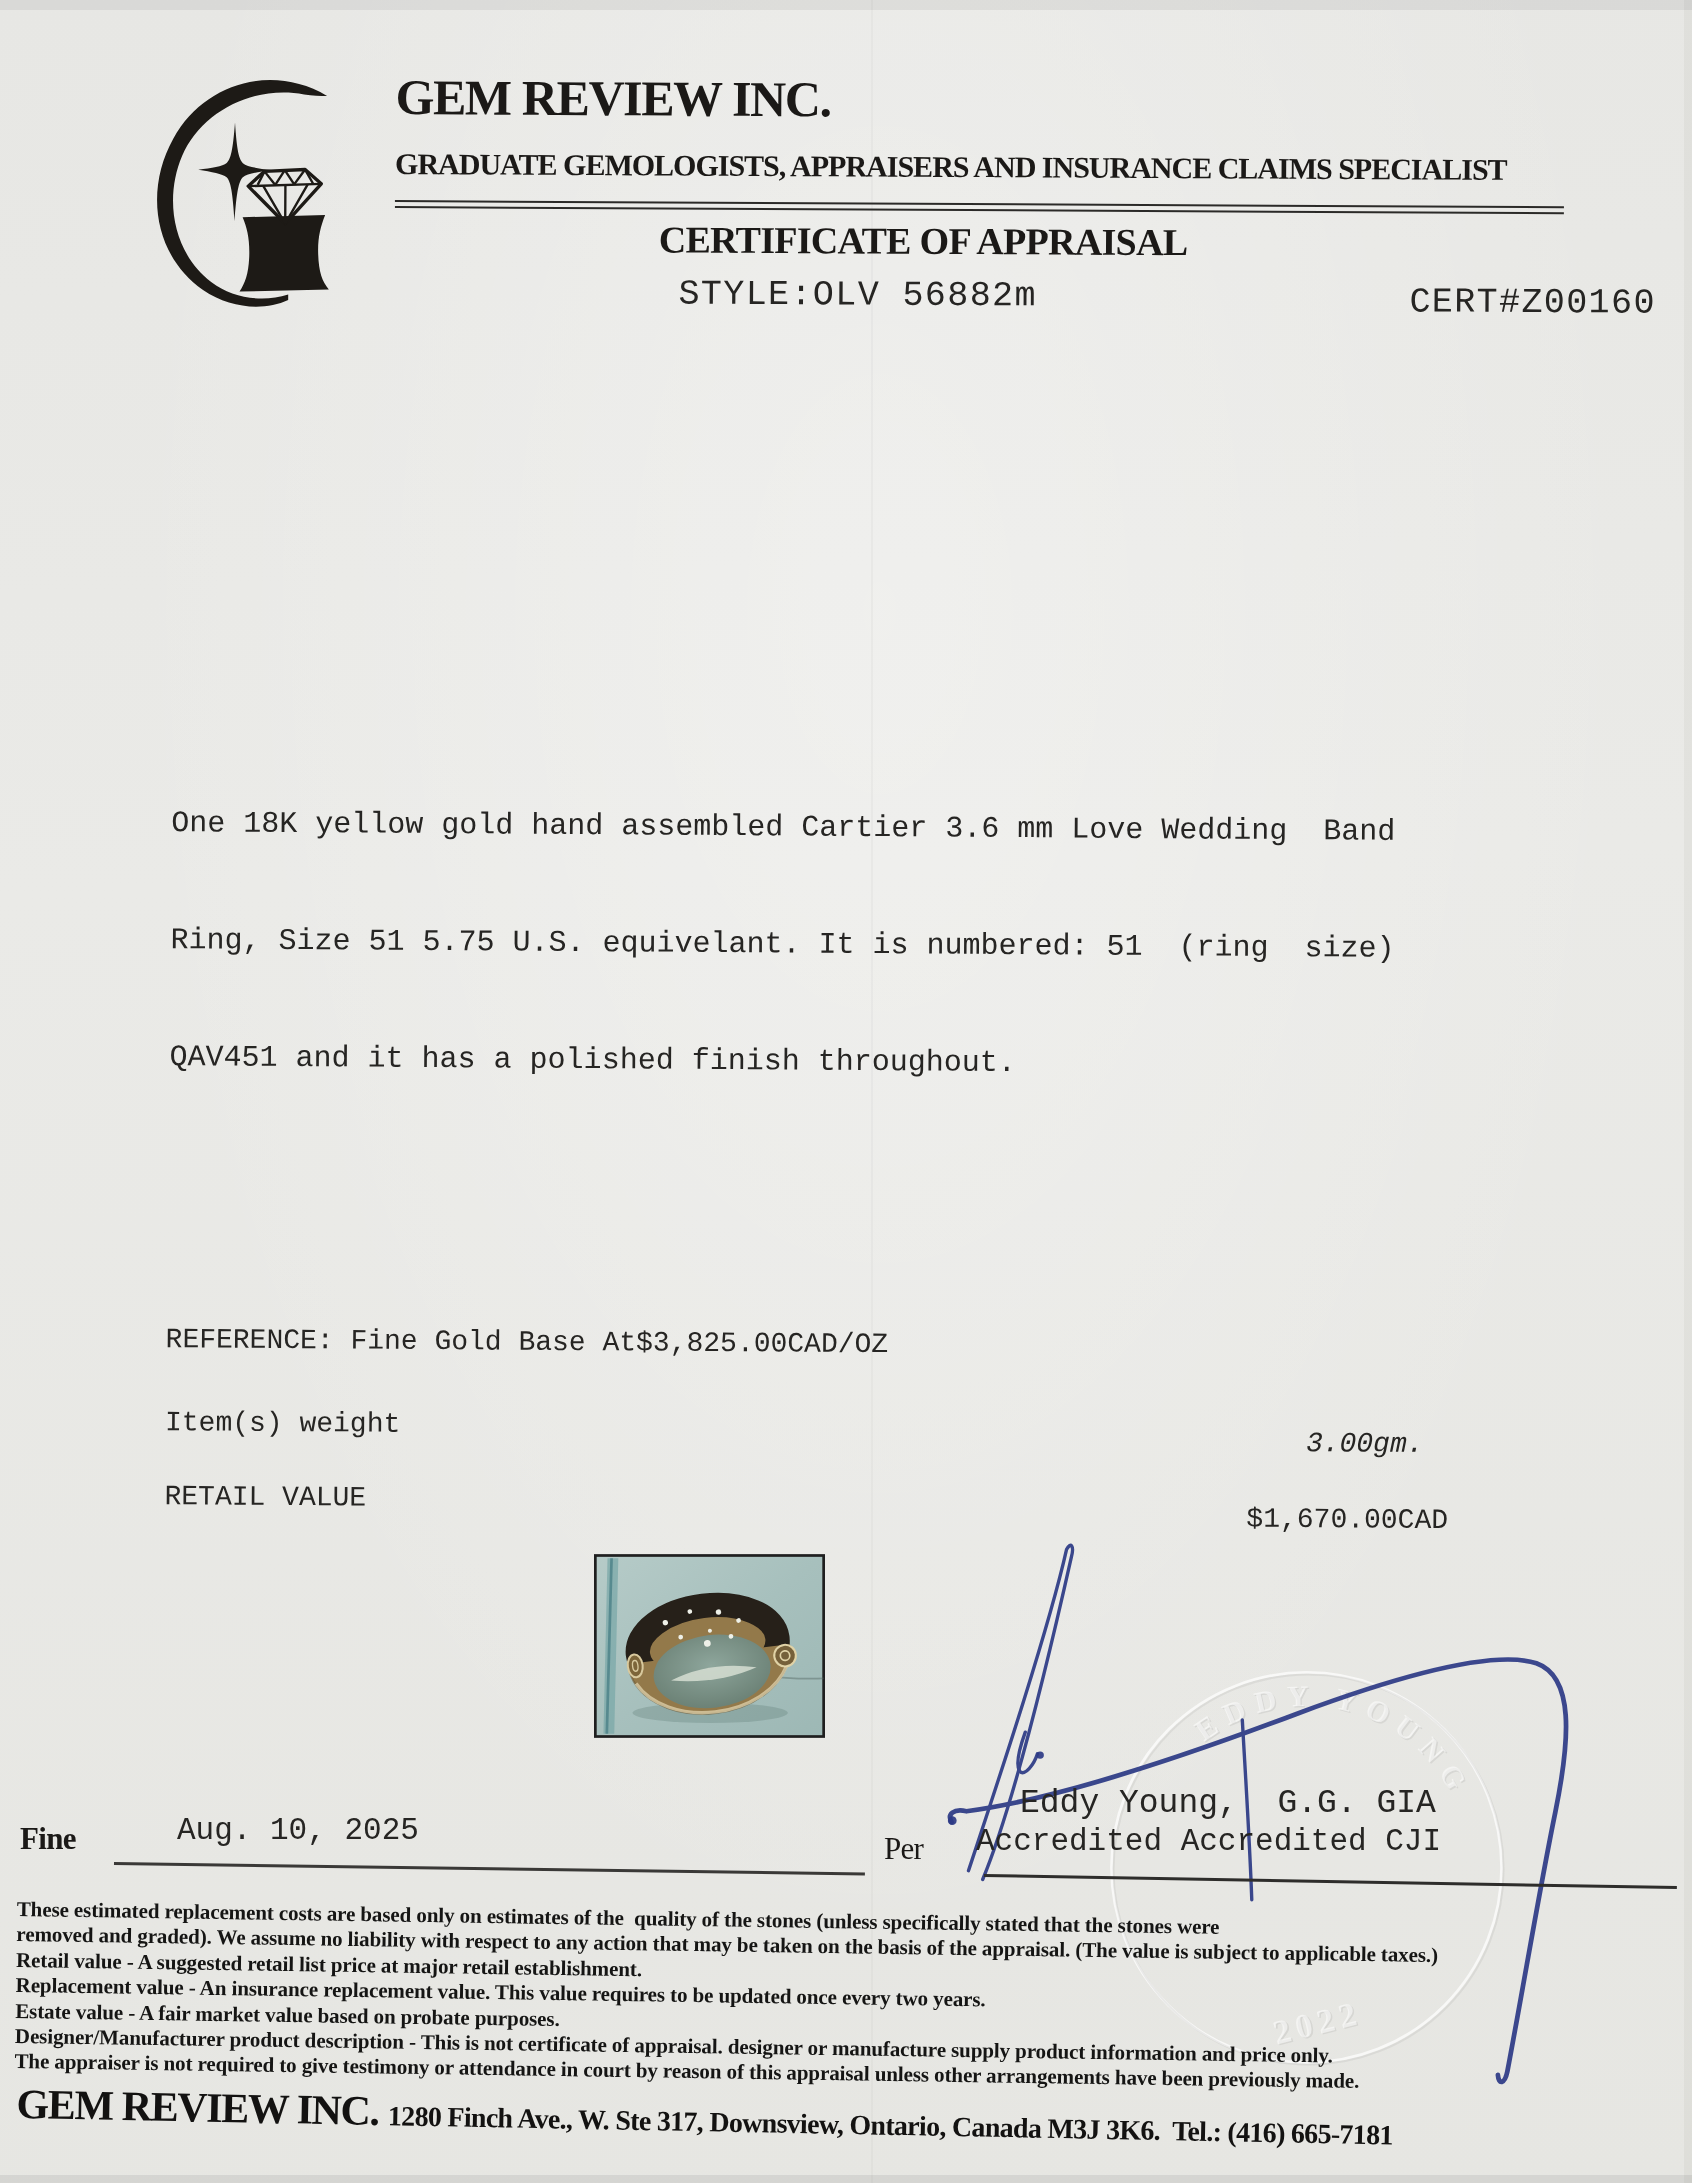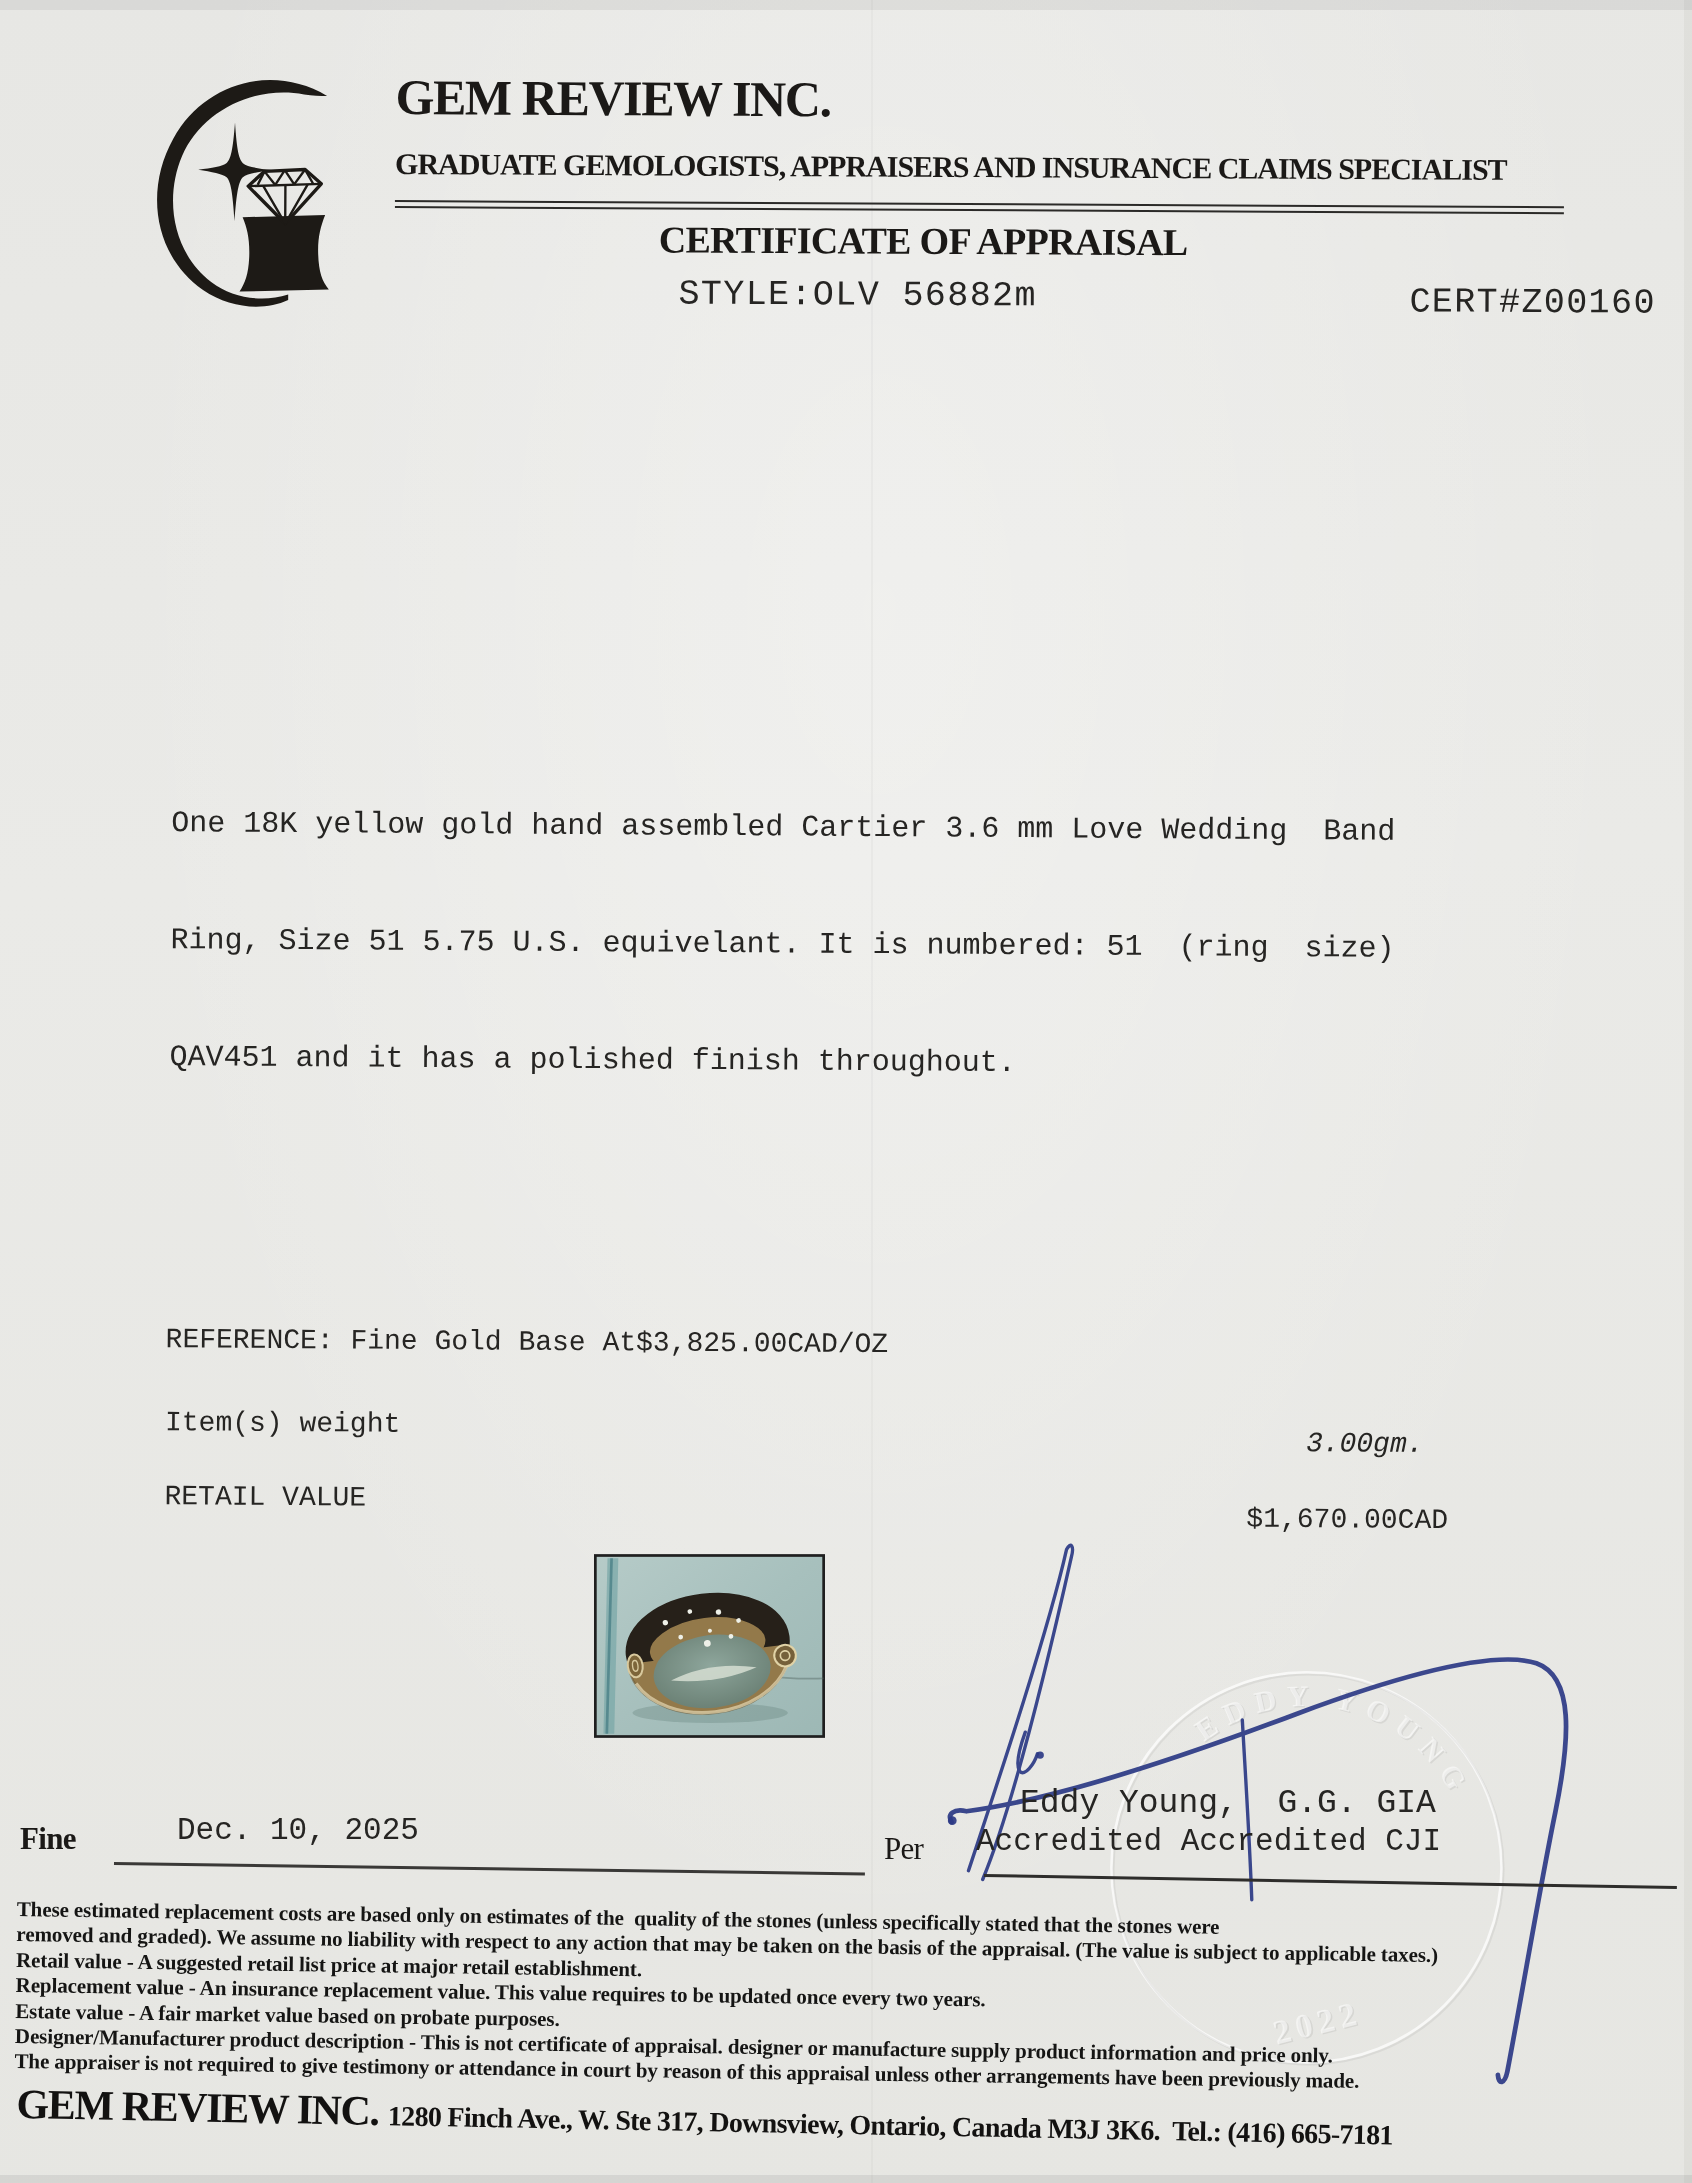--- a/index.html
+++ b/index.html
@@ -176,21 +176,21 @@
     <path stroke-width="5" d="M 166 330 C 157 355 151 379 158 388 C 165 396 179 378 184 362"></path>
     <path stroke-width="7" d="M 57 463 C 50 451 60 443 79 447 C 225 428 430 355 570 302 C 710 250 855 207 922 228 C 978 248 972 340 950 448 C 927 560 903 705 879 832 C 875 851 866 852 865 837"></path>
     <path stroke-width="5" d="M 487 312 C 492 400 498 492 501 578"></path>
   </g>
   <circle cx="188" cy="364" r="5.5" fill="#2c3a85" opacity=".92"></circle>
   <circle cx="58" cy="461" r="6.5" fill="#2c3a85" opacity=".92"></circle>
 </svg>
 
 <div class="abs date-label serif">Fine</div>
 <div class="abs date-underline"></div>
-<div class="abs date-value mono">Dec. 10, 2025</div>
+<div class="abs date-value mono">Aug. 10, 2025</div>
 <div class="abs per-label serif">Per</div>
 <div class="abs per-underline"></div>
 <div class="abs appraiser-name mono">Eddy Young,  G.G. GIA</div>
 <div class="abs appraiser-title mono">Accredited Accredited CJI</div>
 
 <div class="abs disclaimer">
   <div>These estimated replacement costs are based only on estimates of the  quality of the stones (unless specifically stated that the stones were</div>
   <div>removed and graded). We assume no liability with respect to any action that may be taken on the basis of the appraisal. (The value is subject to applicable taxes.)</div>
   <div>Retail value - A suggested retail list price at major retail establishment.</div>
   <div>Replacement value - An insurance replacement value. This value requires to be updated once every two years.</div>

